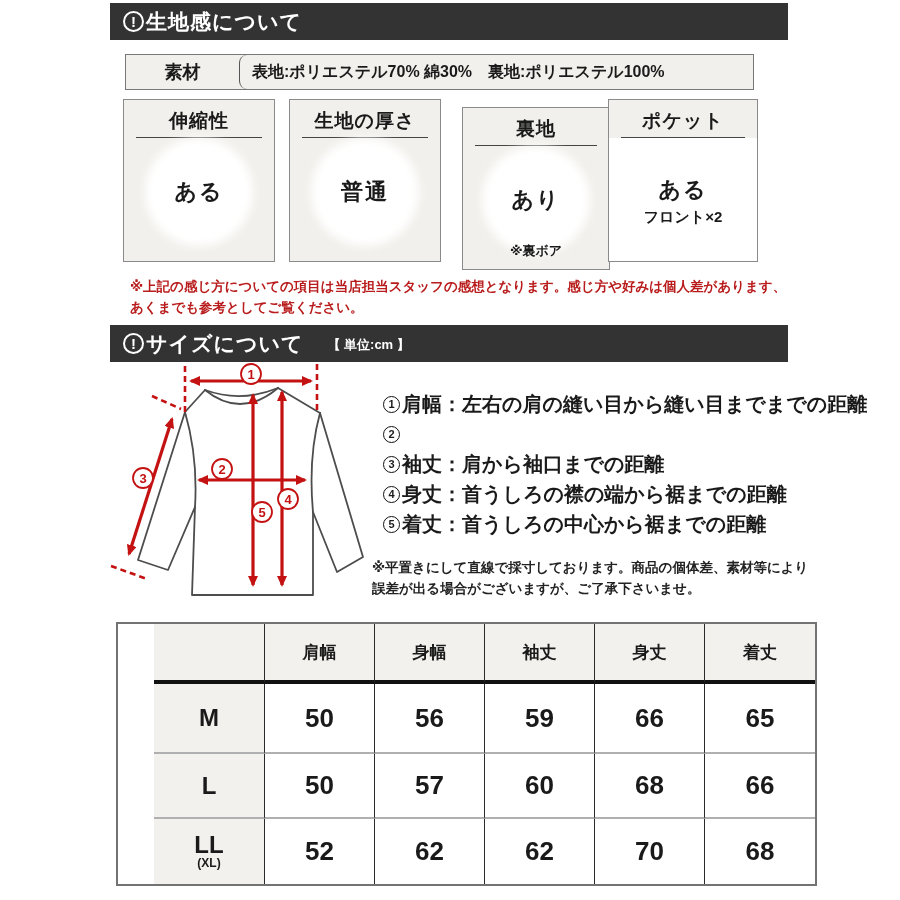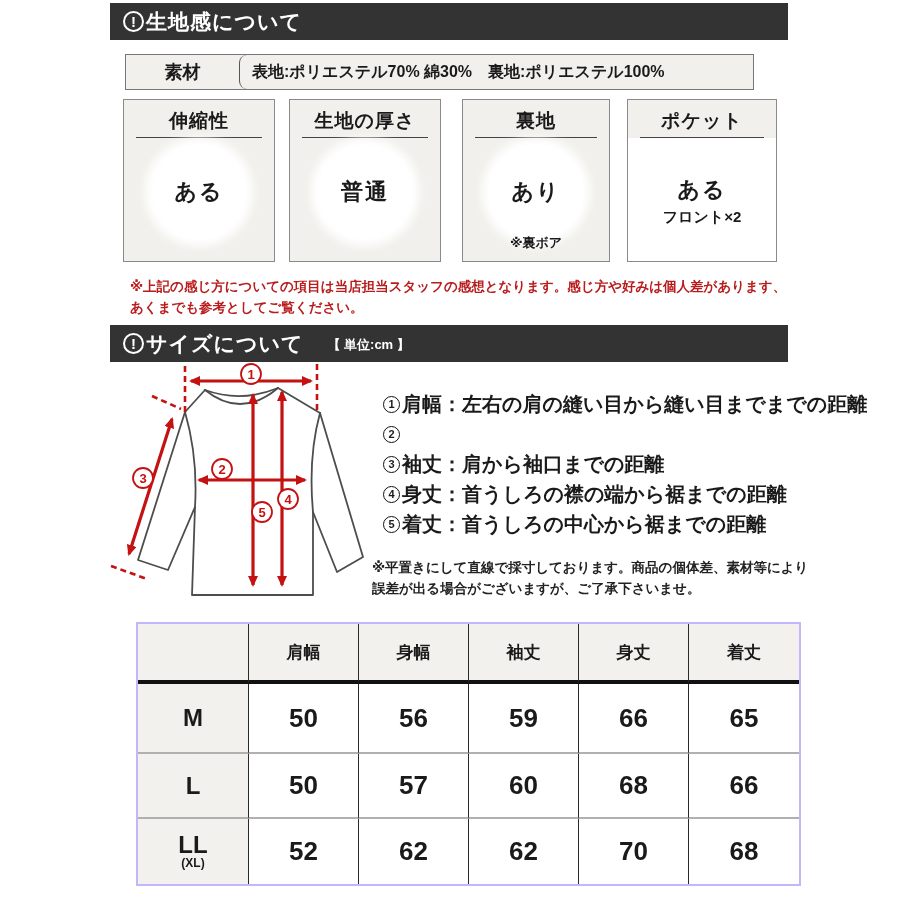--- a/index.html
+++ b/index.html
@@ -48,23 +48,23 @@
   .legend{position:absolute;left:383px;top:389px;}
   .legend .li{display:flex;align-items:center;height:30px;}
   .legend .ln{width:17px;height:17px;border:1.5px solid #111;border-radius:50%;flex:0 0 auto;
               display:flex;align-items:center;justify-content:center;
               font-size:11px;font-weight:700;box-sizing:border-box;}
   .legend .lt{font-size:20px;font-weight:700;margin-left:2px;white-space:nowrap;}
   .mnote{position:absolute;left:372px;top:557px;font-size:13.5px;font-weight:700;
          line-height:21px;color:#222;}
 
   
-  .stable{position:absolute;left:136px;top:622px;border:2px solid #c4b5fd;background:#fff;
+  .stable{position:absolute;left:116px;top:622px;border:2px solid #737373;background:#fff;
           display:grid;grid-template-columns:111px 110px 110px 110px 110px 110px;
-          grid-template-rows:60px 70px 65px 65px;}
+          grid-template-rows:60px 70px 65px 65px;padding-left:36px;}
   .stable .c{display:flex;align-items:center;justify-content:center;flex-direction:column;
              border-right:1px solid #2a2a2a;box-sizing:border-box;}
   .stable .c.lastcol{border-right:none;}
   .stable .hrow{background:#f2f1ed;border-bottom:4px solid #111;font-size:17px;font-weight:700;}
   .stable .labcol{background:#f2f1ed;}
   .stable .sep{border-bottom:2px solid #b0b0b0;}
   .stable .szl{font-size:24px;font-weight:700;line-height:24px;}
   .stable .szs{font-size:12px;font-weight:700;line-height:13px;}
   .stable .num{font-size:26px;font-weight:700;}
 </style>
@@ -92,30 +92,30 @@
   </div>
 
   <div class="fbox" style="left:289px;width:152px;">
     <div class="bt">生地の厚さ</div>
     <div class="ul"></div>
     <div class="circ">
       <span class="cv">普通</span>
     </div>
   </div>
 
-  <div class="fbox" style="left:462px;width:148px;">
+  <div class="fbox" style="left:462px;width:148px;margin-top:8px;">
     <div class="bt">裏地</div>
     <div class="ul"></div>
     <div class="circ">
       <span class="cv">あり</span>
     </div>
     <div class="bnote">※裏ボア</div>
   </div>
 
-  <div class="fbox plain" style="left:627px;width:150px;">
+  <div class="fbox plain" style="left:608px;width:150px;">
     <div class="strip"></div>
     <div class="bt">ポケット</div>
     <div class="ul"></div>
     <div class="pv">ある</div>
     <div class="psub">フロント×2</div>
   </div>
 
   <div class="disc">
     <div>※上記の感じ方についての項目は当店担当スタッフの感想となります。感じ方や好みは個人差があります、</div>
     <div>あくまでも参考としてご覧ください。</div>

